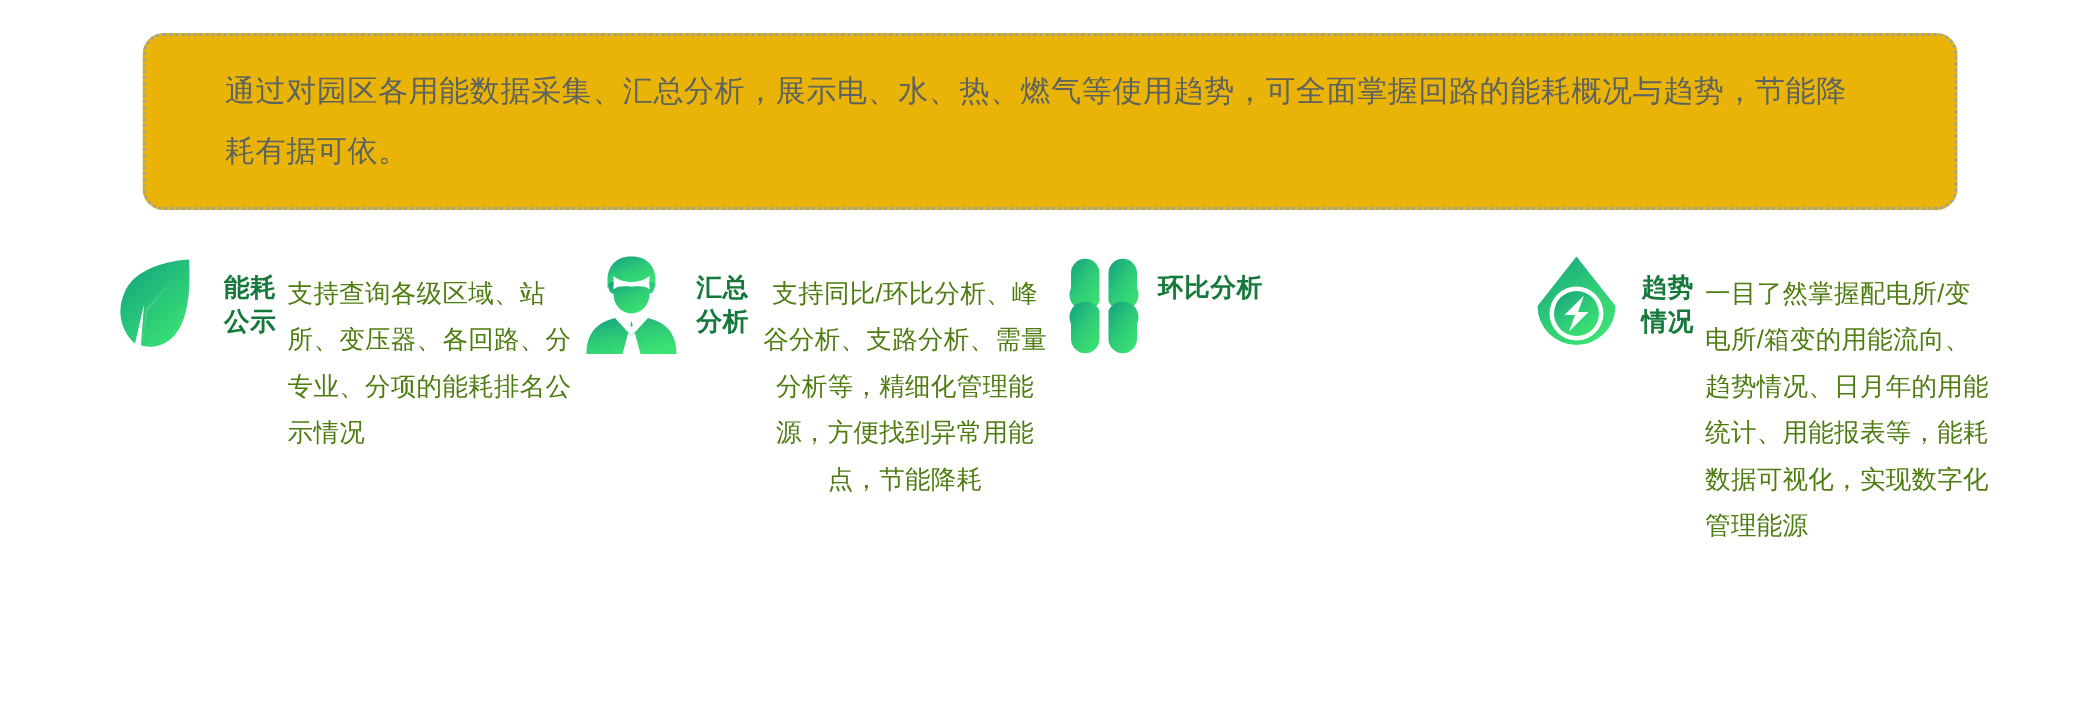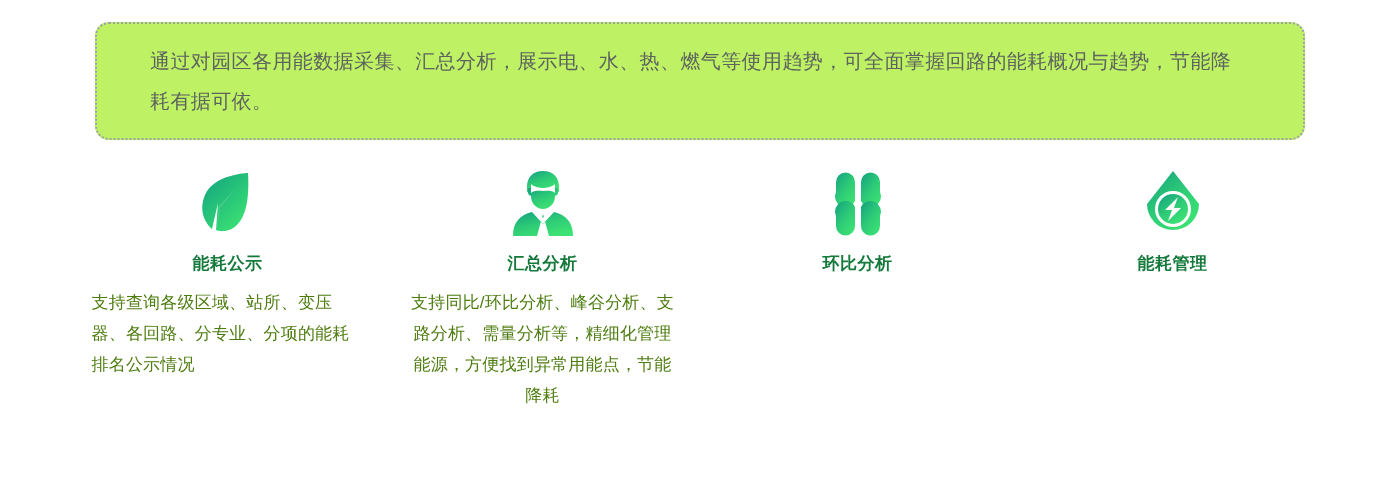--- a/index.html
+++ b/index.html
@@ -16,21 +16,21 @@
   }
 
   
   #intro-banner {
     position: absolute;
     left: 95px;
     top: 22px;
     width: 1210px;
     height: 118px;
     box-sizing: border-box;
-    background: #bef264;
+    background: #eab308;
     border: 2px dotted #9aa39d;
     border-radius: 14px;
     display: flex;
     align-items: center;
   }
   #intro-banner .banner-text {
     margin: 0;
     padding: 0 58px 0 53px;
     font-size: 20px;
     line-height: 40px;
@@ -44,22 +44,22 @@
     position: absolute;
     left: 0;
     top: 168px;
     width: 1400px;
     display: flex;
     align-items: flex-start;
   }
   .feature-col {
     width: 315px;
     display: flex;
-    flex-direction: column;
-    align-items: center;
+    flex-direction: row;
+    align-items: flex-start;
   }
   .feature-col.col-1 { margin-left: 70px; }
 
   .feature-icon {
     width: 72px;
     height: 72px;
     display: block;
   }
   .feature-icon svg { display: block; }
 
@@ -164,16 +164,17 @@
             <stop offset="55%" stop-color="#2ecb77"></stop>
             <stop offset="100%" stop-color="#3ce273"></stop>
           </linearGradient>
         </defs>
         <path d="M36 3 L10 36 A26 26 0 1 0 62 36 Z" fill="url(#gradDrop)"></path>
         <circle cx="36" cy="41" r="18" fill="#ffffff"></circle>
         <circle cx="36" cy="41" r="15" fill="url(#gradDrop)"></circle>
         <path d="M41 29 L28 42 L35 42 L31 53 L44 40 L37 40 Z" fill="#ffffff"></path>
       </svg>
     </span>
-    <div class="feature-title">能耗管理</div>
+    <div class="feature-title">趋势情况</div>
+    <p class="feature-desc">一目了然掌握配电所/变电所/箱变的用能流向、趋势情况、日月年的用能统计、用能报表等，能耗数据可视化，实现数字化管理能源</p>
   </div>
 
 </div>
 
 </body></html>

